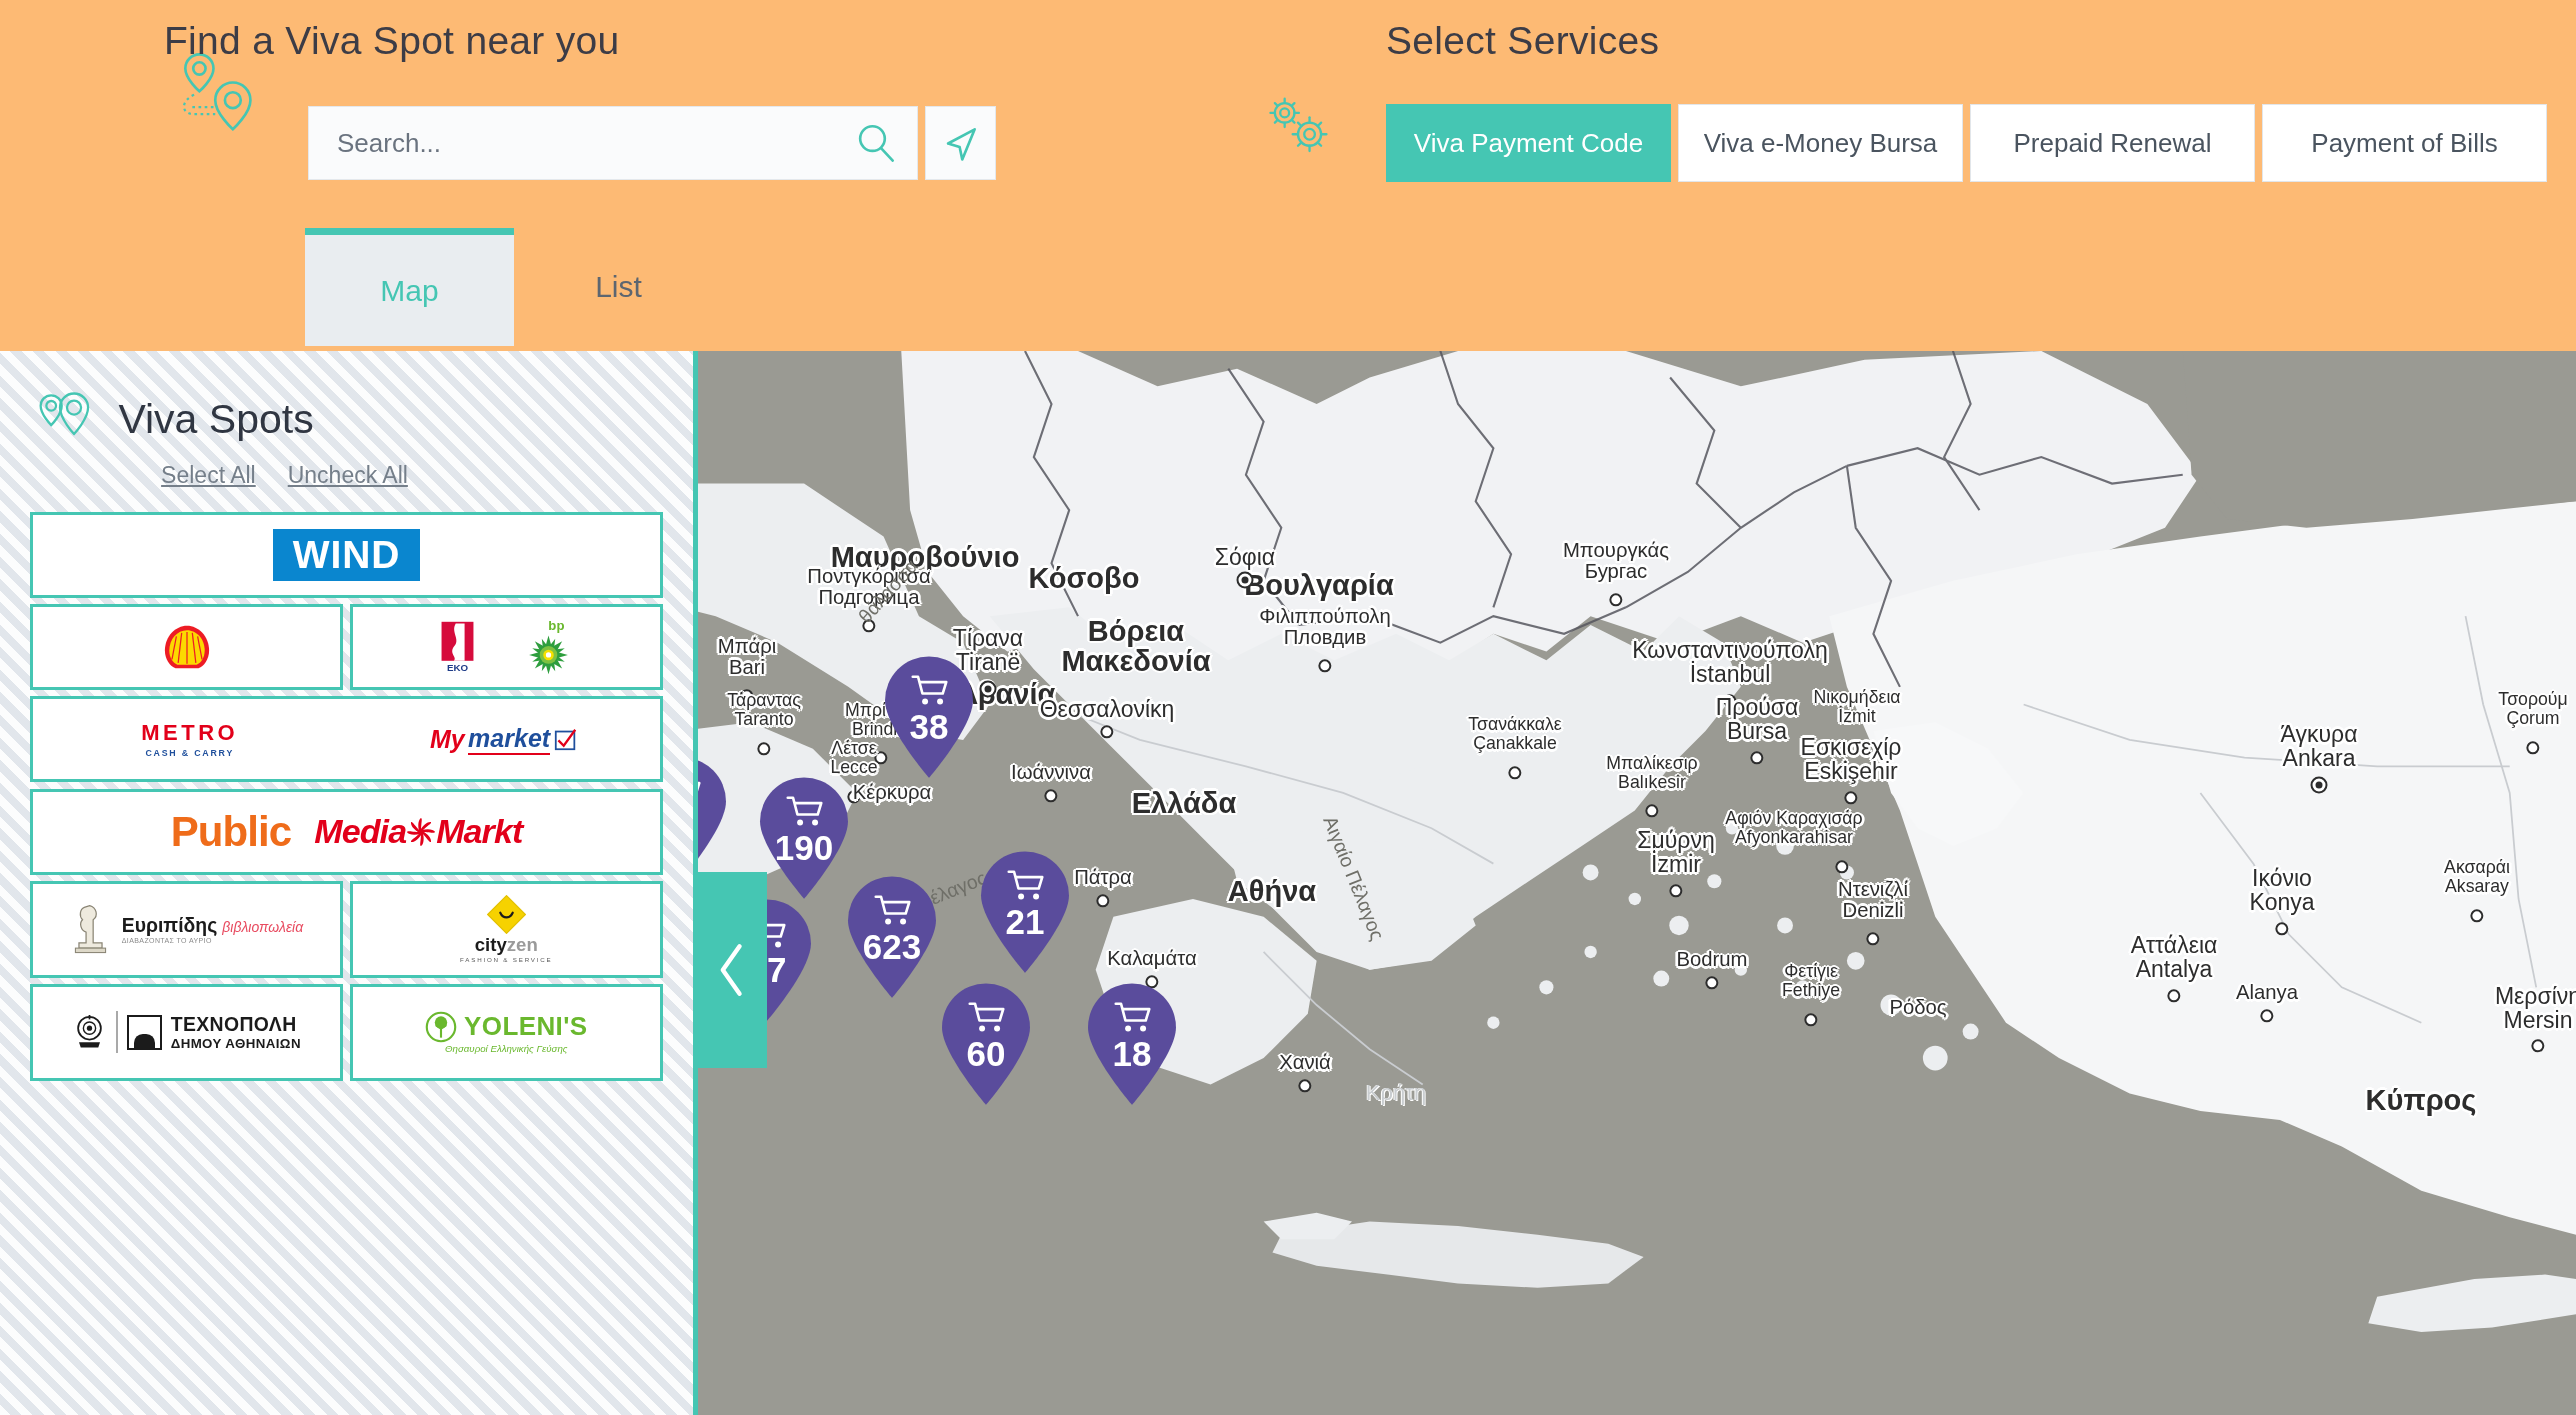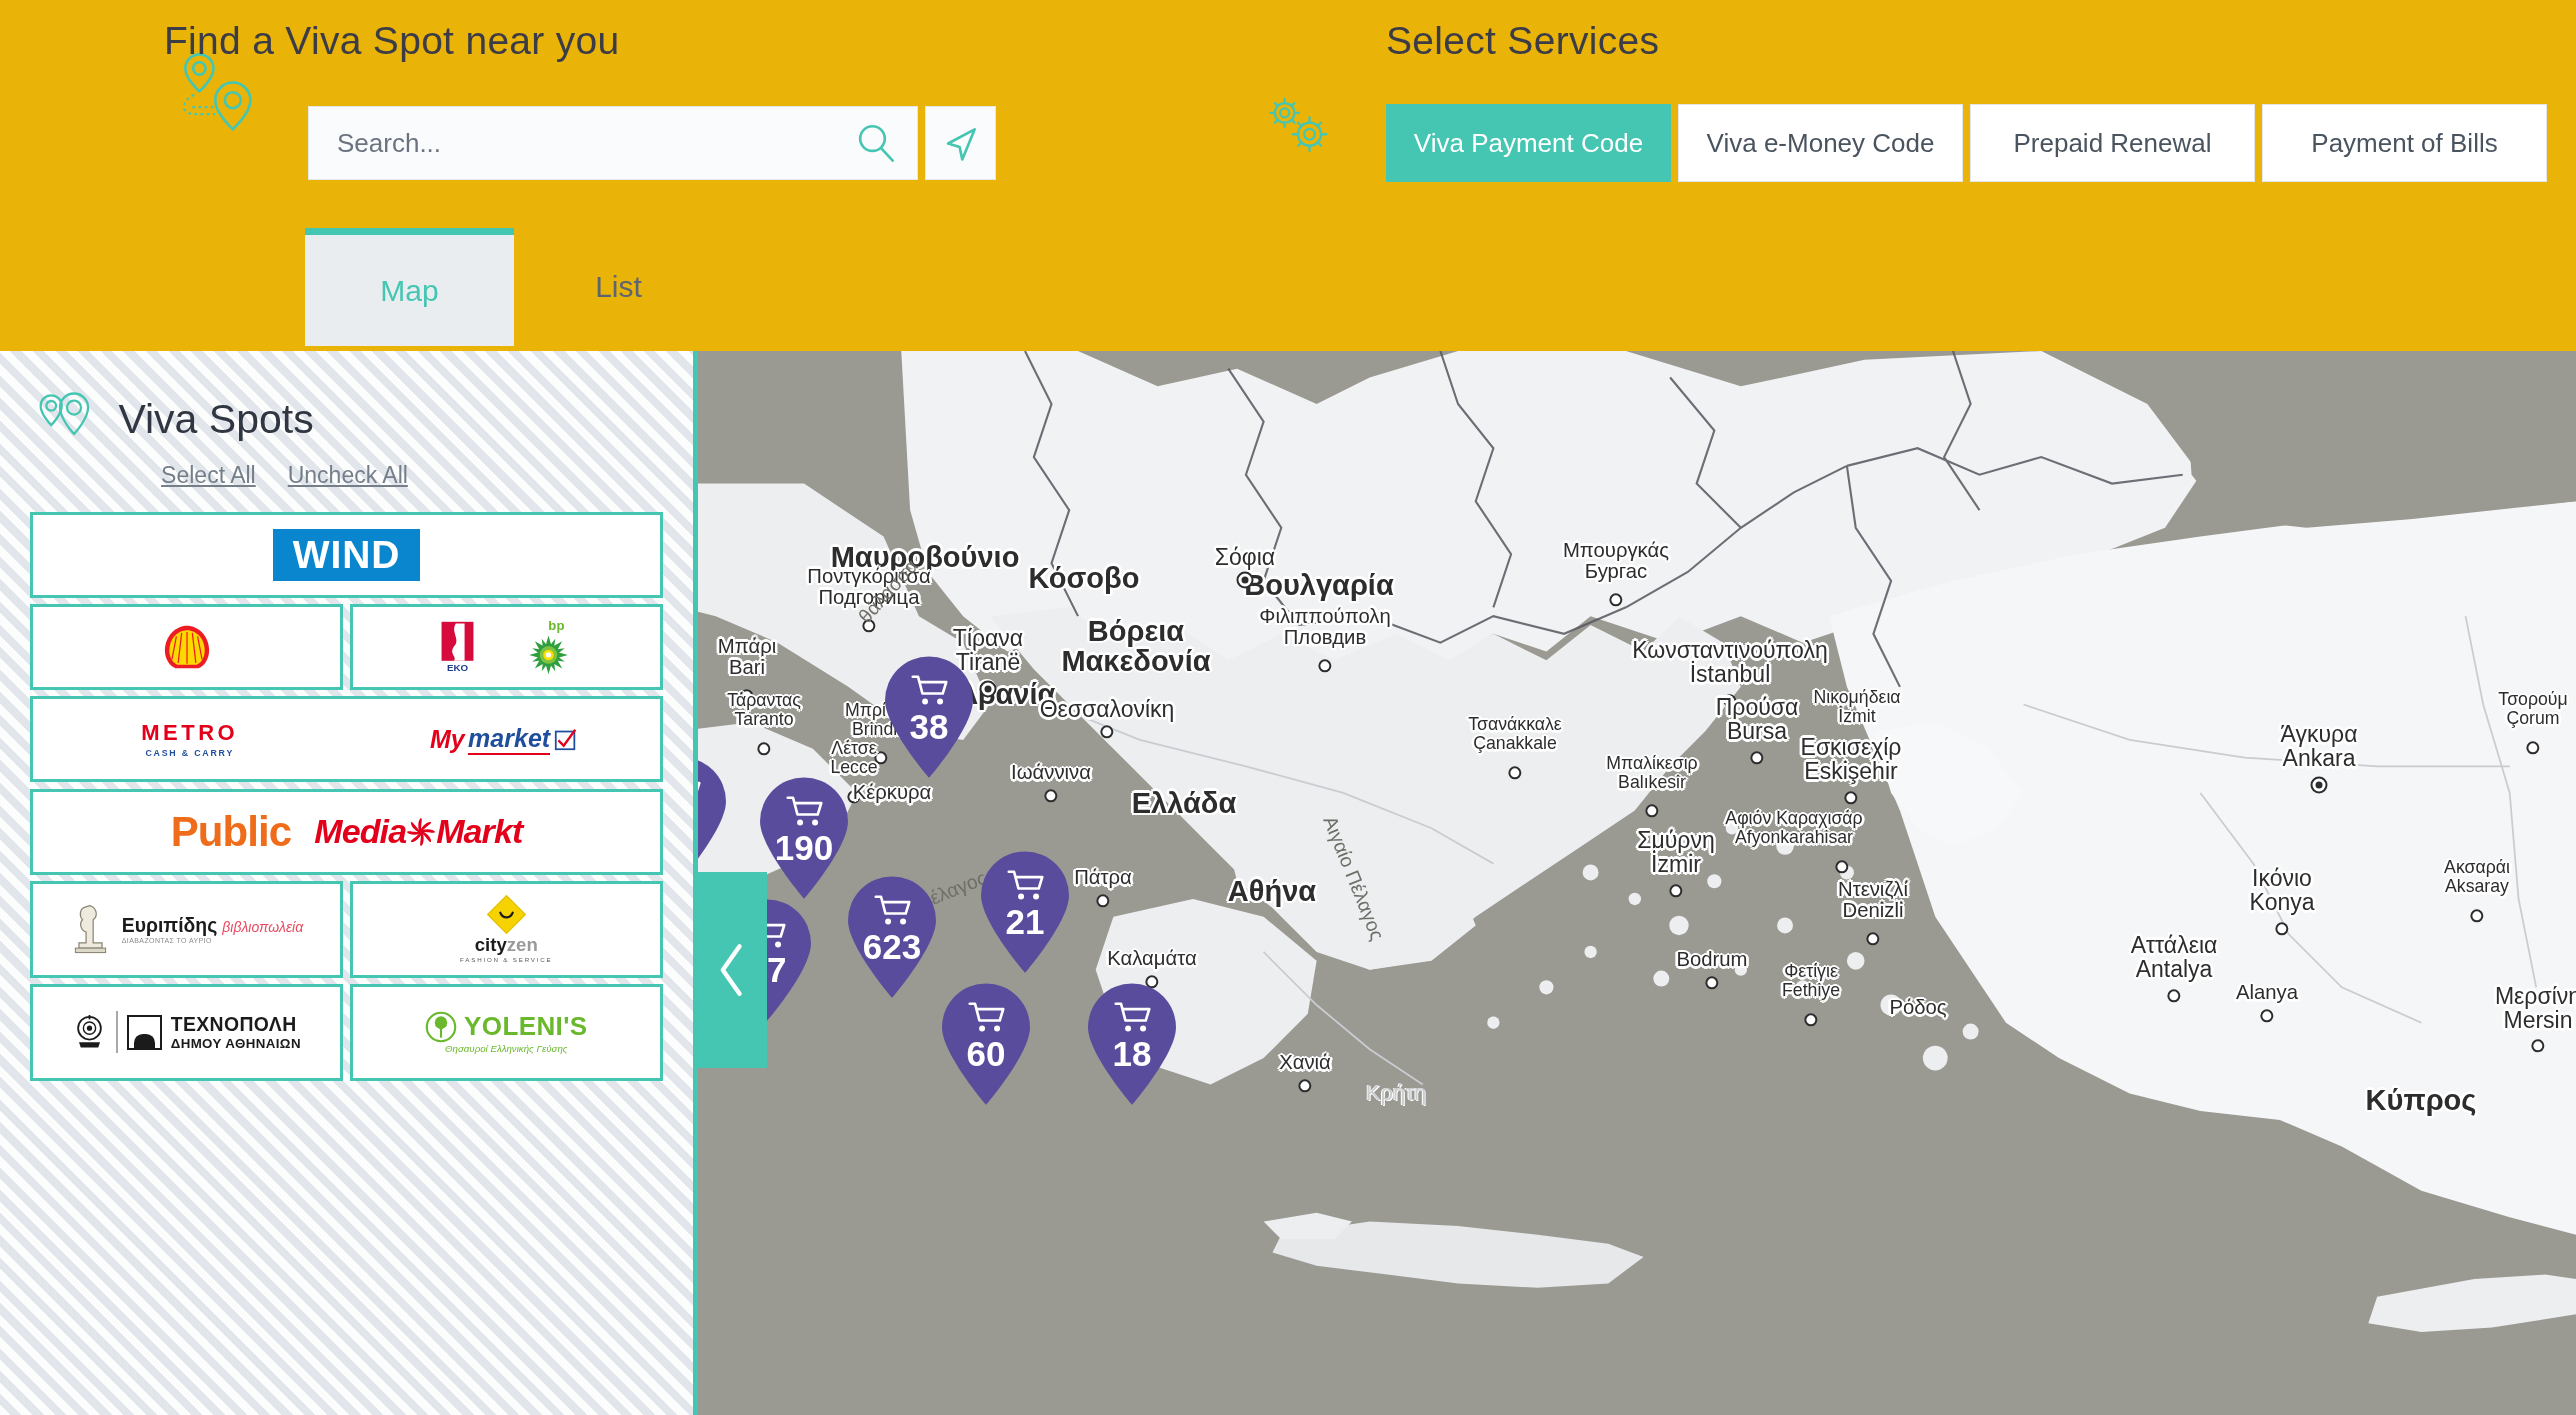--- a/index.html
+++ b/index.html
@@ -8,21 +8,21 @@
     overflow: hidden;
     background: #ffffff;
     font-family: "Liberation Sans", sans-serif;
   }
   .page { position: relative; width: 2576px; height: 1416px; }
 
   
   .topbar {
     position: absolute; left: 0; top: 0;
     width: 2576px; height: 351px;
-    background: #eab308;
+    background: #fdba74;
   }
 
   
   .find-block { position: absolute; left: 164px; top: 19.4px; }
   .find-title {
     font-size: 39px; font-weight: 300; color: #3c3c46;
     letter-spacing: 0.3px; white-space: nowrap;
   }
   .pin-pair-icon {
     position: absolute; left: 173px; top: 49px;
@@ -327,21 +327,21 @@
         </g>
       </g>
     </svg>
 
     <div class="services-block">
       <div class="services-title">Select Services</div>
     </div>
 
     <div class="service-list">
       <div class="service-btn active">Viva Payment Code</div>
-      <div class="service-btn">Viva e-Money Code</div>
+      <div class="service-btn">Viva e-Money Bursa</div>
       <div class="service-btn">Prepaid Renewal</div>
       <div class="service-btn">Payment of Bills</div>
     </div>
 
     <div class="tabs">
       <div class="tab active">Map</div>
       <div class="tab">List</div>
     </div>
   </div>
 

